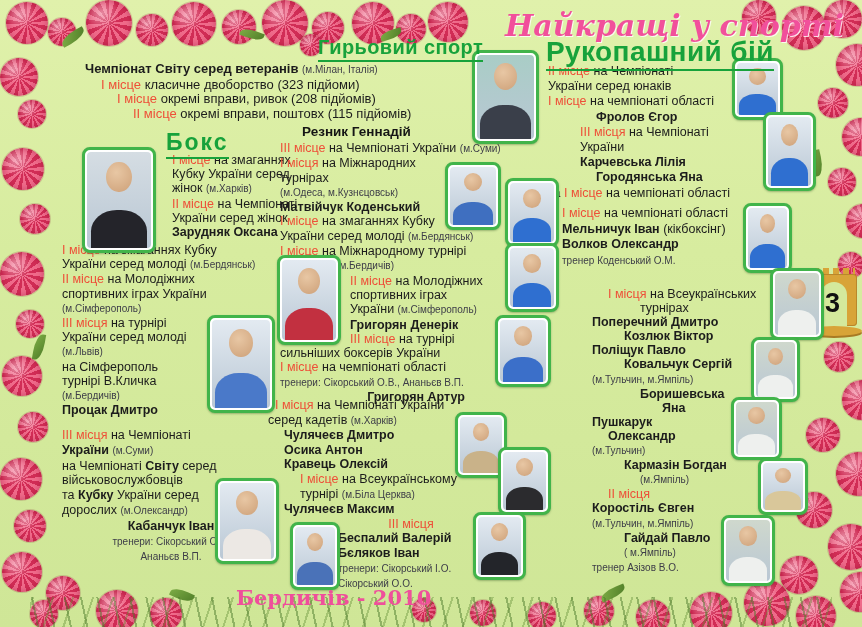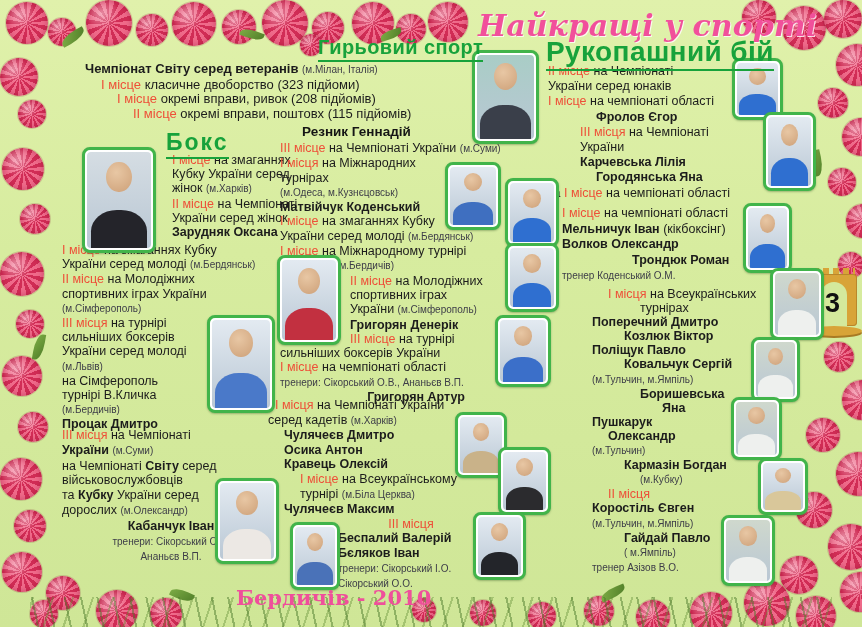--- a/index.html
+++ b/index.html
@@ -13,21 +13,21 @@
         repeating-conic-gradient(#ef6a8a 0deg 14deg,#d12d56 14deg 28deg);
       box-shadow:0 0 0 1px rgba(130,15,45,.18), inset 0 0 6px rgba(120,0,35,.35);}
   .leaf{position:absolute;background:linear-gradient(120deg,#7fae46,#4f7d28);
         border-radius:70% 0 70% 0;z-index:1;}
   .grass{position:absolute;left:30px;right:30px;bottom:0;height:30px;z-index:1;opacity:.85;
         background:
           repeating-linear-gradient(78deg, transparent 0 7px, rgba(72,118,40,.55) 7px 9px, transparent 9px 16px),
           repeating-linear-gradient(-72deg, transparent 0 8px, rgba(96,140,52,.45) 8px 10px, transparent 10px 19px);}
   
   .title{position:absolute;z-index:3;font-family:"DejaVu Serif",serif;font-style:italic;
-         font-weight:bold;color:#f1509b;text-shadow:1px 1px 0 rgba(255,255,255,.8);}
+         font-weight:bold;color:#f1509b;text-shadow:1px 1px 0 rgba(255,255,255,.8);margin-left:27px;}
   .sec-h{position:absolute;z-index:3;font-weight:bold;color:#17a23b;
          border-bottom:2.5px solid #17a23b;padding-bottom:1px;letter-spacing:.4px;}
   .tb{position:absolute;z-index:2;font-size:12.5px;line-height:14.2px;color:#1c1c1c;}
   .tb .ln{white-space:nowrap;}
   .ln.c{text-align:center;white-space:normal;}
   .ln.i1{padding-left:16px}.ln.i2{padding-left:32px}.ln.i3{padding-left:48px}.ln.i4{padding-left:70px}
   .r{color:#ee4f38;}
   .b{font-weight:bold;}
   .sm{font-size:10px;color:#3d3d48;}
   .name-solo{position:absolute;z-index:2;font-weight:bold;font-size:13.5px;color:#151515;}
@@ -142,21 +142,20 @@
     <div class="ln"><span class="n">України серед жінок</span></div>
     <div class="ln"><span class="b">Зарудняк Оксана</span></div>
   </div>
 <div class="tb" style="left:62px;top:243px;width:215px;line-height:14.2px">
     <div class="ln"><span class="r">І місце</span><span class="n"> на змаганнях Кубку</span></div>
     <div class="ln"><span class="n">України серед молоді </span><span class="sm">(м.Бердянськ)</span></div>
     <div class="ln"><span class="r">ІІ місце</span><span class="n"> на Молодіжних</span></div>
     <div class="ln"><span class="n">спортивних іграх України</span></div>
     <div class="ln"><span class="sm">(м.Сімферополь)</span></div>
     <div class="ln"><span class="r">ІІІ місця</span><span class="n"> на турнірі</span></div>
-    <div class="ln"><span class="n">сильніших боксерів</span></div>
     <div class="ln"><span class="n">України серед молоді</span></div>
     <div class="ln"><span class="sm">(м.Львів)</span></div>
     <div class="ln"><span class="n">на Сімферополь</span></div>
     <div class="ln"><span class="n">турнірі  В.Кличка</span></div>
     <div class="ln"><span class="sm">(м.Бердичів)</span></div>
     <div class="ln"><span class="b">Процак Дмитро</span></div>
   </div>
 <div class="tb" style="left:62px;top:428px;width:218px;line-height:14.8px">
     <div class="ln"><span class="r">ІІІ місця</span><span class="n"> на Чемпіонаті</span></div>
     <div class="ln"><span class="b">України </span><span class="sm">(м.Суми)</span></div>
@@ -212,38 +211,37 @@
     <div class="ln i2"><span class="r">ІІІ місця</span><span class="n"> на Чемпіонаті</span></div>
     <div class="ln i2"><span class="n">України</span></div>
     <div class="ln i2"><span class="b">Карчевська Лілія</span></div>
     <div class="ln i3"><span class="b">Городянська Яна</span></div>
     <div class="ln"><span class="n">та </span><span class="r">І місце</span><span class="n"> на чемпіонаті області</span></div>
   </div>
 <div class="tb" style="left:562px;top:206px;width:250px;line-height:15.5px">
     <div class="ln"><span class="r">І місце</span><span class="n"> на чемпіонаті області</span></div>
     <div class="ln"><span class="b">Мельничук Іван</span><span class="n"> (кікбоксінг)</span></div>
     <div class="ln"><span class="b">Волков Олександр</span></div>
-    <div class="ln i4"><span class="b">Трондюк Роман</span></div>
     <div class="ln"><span class="sm">тренер Коденський О.М.</span></div>
   </div>
 <div class="tb" style="left:592px;top:287px;width:240px;line-height:14.1px">
     <div class="ln i1"><span class="r">І місця</span><span class="n"> на Всеукраїнських</span></div>
     <div class="ln i3"><span class="n">турнірах</span></div>
     <div class="ln"><span class="b">Поперечний Дмитро</span></div>
     <div class="ln i2"><span class="b">Козлюк Віктор</span></div>
     <div class="ln"><span class="b">Поліщук Павло</span></div>
     <div class="ln i2"><span class="b">Ковальчук Сергій</span></div>
     <div class="ln"><span class="sm">(м.Тульчин, м.Ямпіль)</span></div>
     <div class="ln i3"><span class="b">Боришевська</span></div>
     <div class="ln i4"><span class="b">Яна</span></div>
     <div class="ln"><span class="b">Пушкарук</span></div>
     <div class="ln i1"><span class="b">Олександр</span></div>
     <div class="ln"><span class="sm">(м.Тульчин)</span></div>
     <div class="ln i2"><span class="b">Кармазін Богдан</span></div>
-    <div class="ln i3"><span class="sm">(м.Кубку)</span></div>
+    <div class="ln i3"><span class="sm">(м.Ямпіль)</span></div>
     <div class="ln i1"><span class="r">ІІ місця</span></div>
     <div class="ln"><span class="b">Коростіль Євген</span></div>
     <div class="ln"><span class="sm">(м.Тульчин, м.Ямпіль)</span></div>
     <div class="ln i2"><span class="b">Гайдай Павло</span></div>
     <div class="ln i2"><span class="sm">( м.Ямпіль)</span></div>
     <div class="ln"><span class="sm">тренер Азізов В.О.</span></div>
   </div>
 
 <div class="footer" style="left:236px;top:585px">Бердичів - 2010</div>
 

